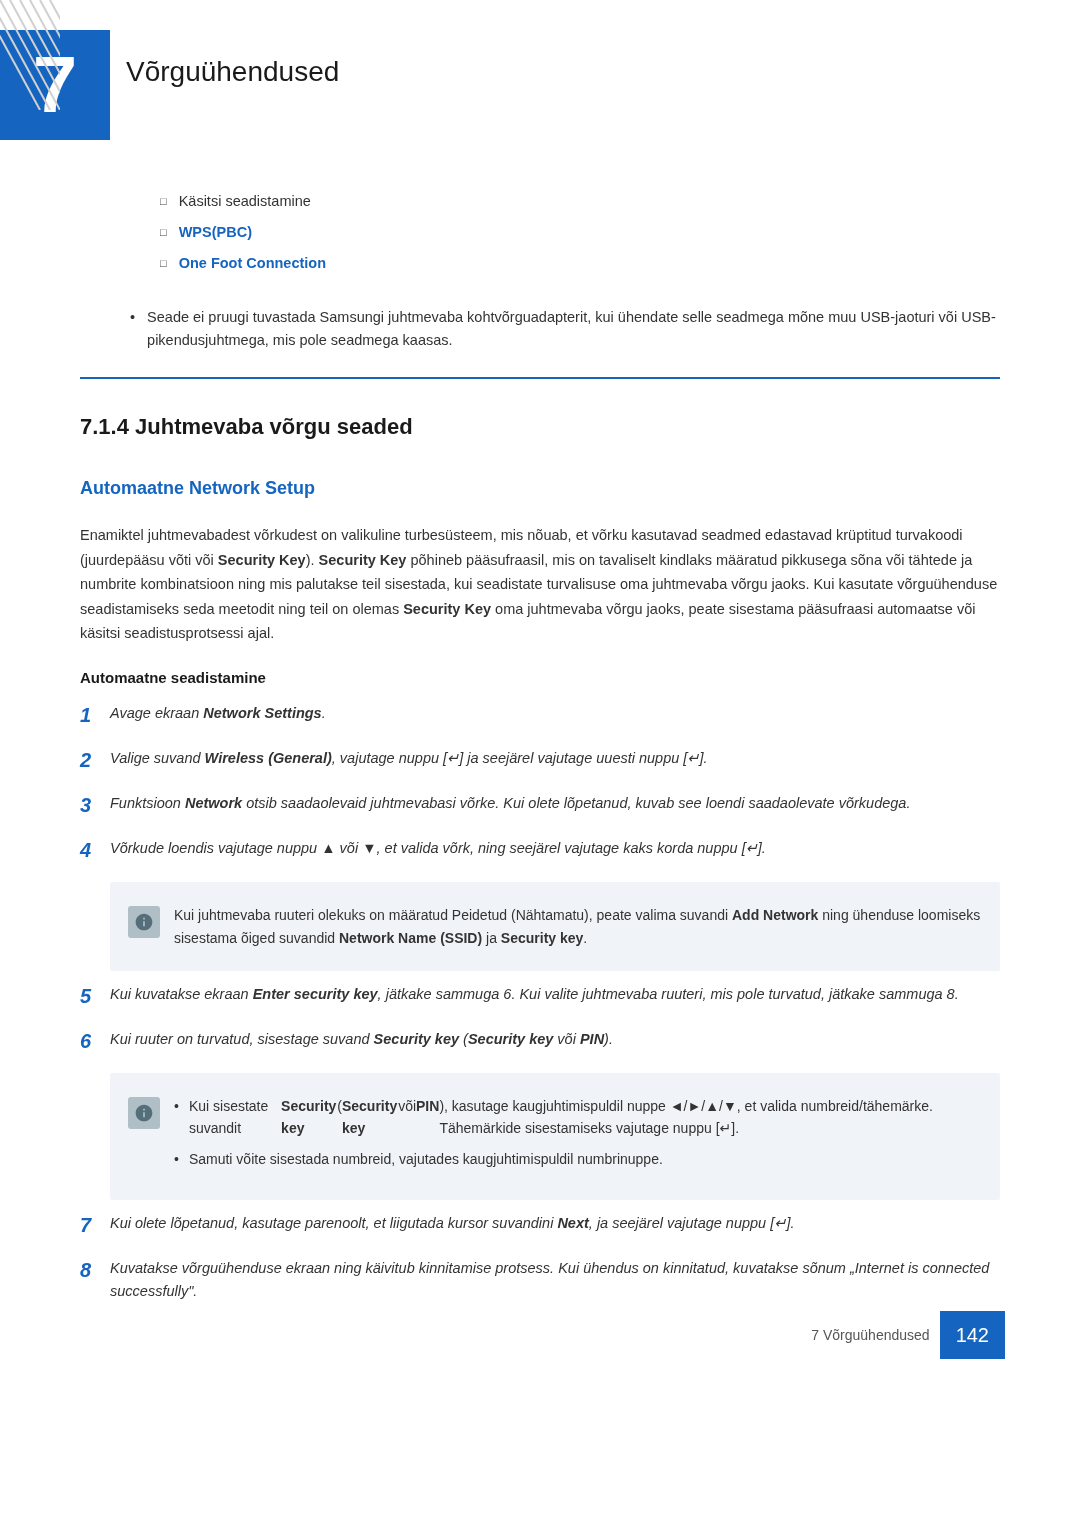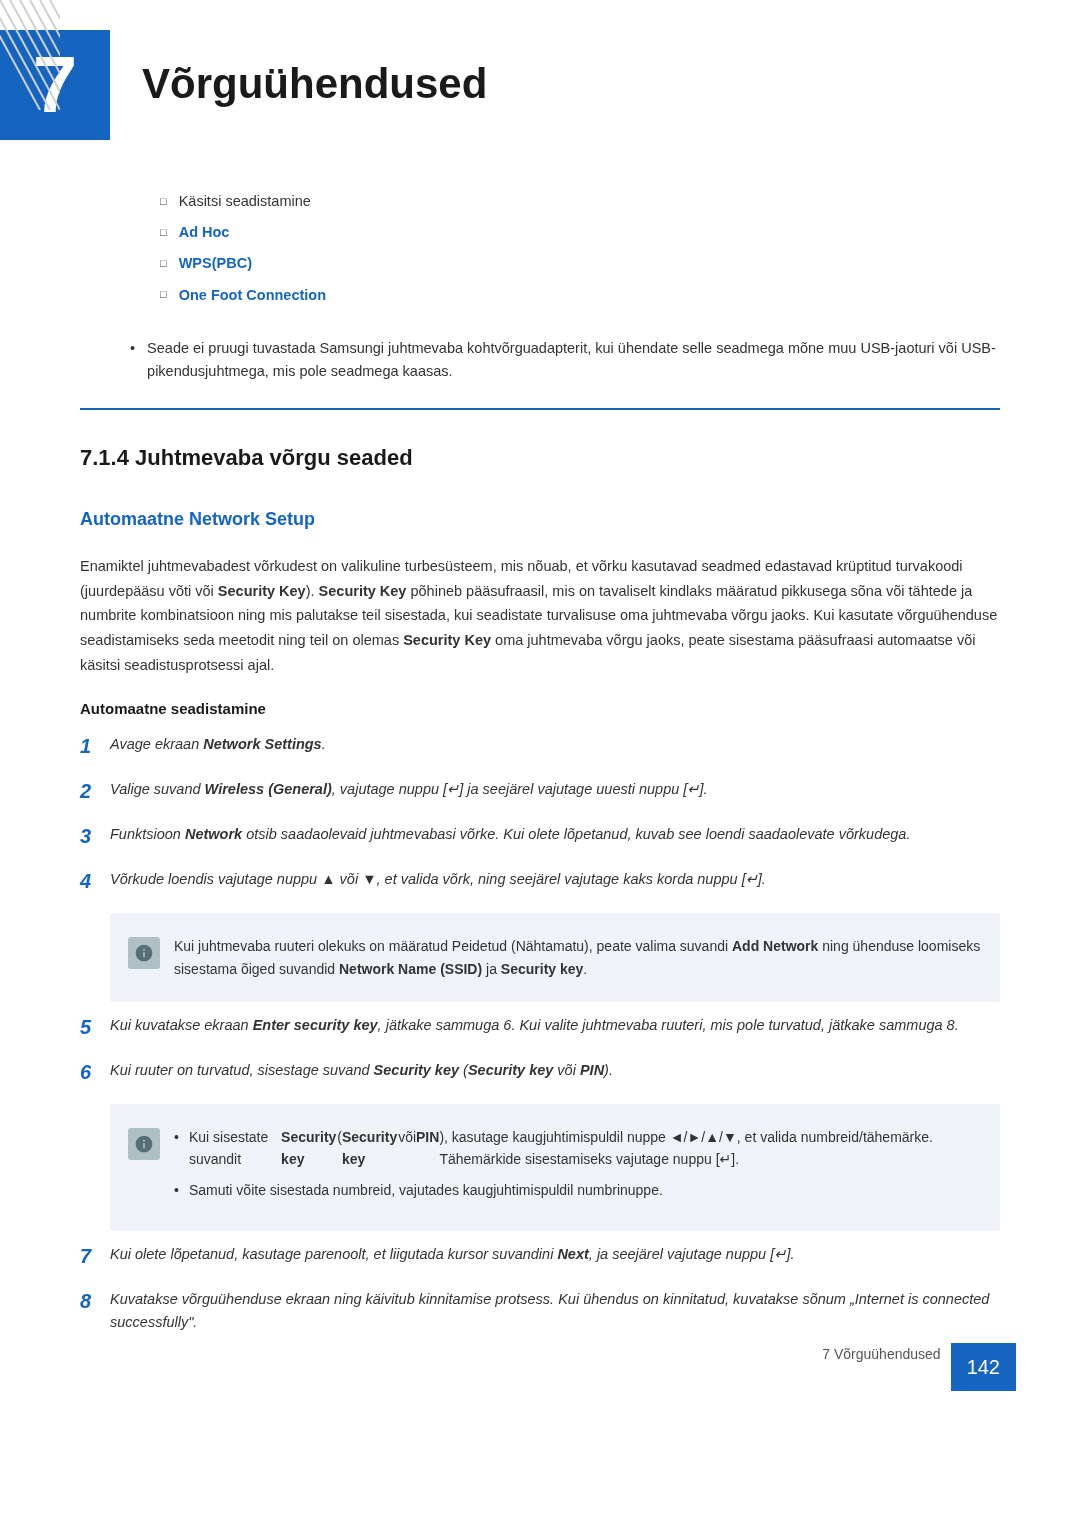--- a/index.html
+++ b/index.html
@@ -42,24 +42,24 @@
       width: 110px;
       height: 110px;
       display: flex;
       align-items: center;
       justify-content: center;
       flex-shrink: 0;
       margin-top: 0;
     }
 
     .chapter-title {
-      font-size: 42px;
-      font-weight: bold;
+      font-size: 28px;
+      font-weight: normal;
       color: #1a1a1a;
-      margin-left: 32px;
+      margin-left: 16px;
       padding-top: 20px;
     }
 
     
     .diagonal-decoration {
       position: absolute;
       top: 0;
       left: 0;
       width: 60px;
       height: 110px;
@@ -235,22 +235,23 @@
     .note-bullet-list li::before {
       content: '•';
       margin-right: 10px;
       flex-shrink: 0;
     }
 
     
     .page-footer {
       position: absolute;
       bottom: 20px;
-      right: 64px;
-      display: flex;
+      right: 75px;
+      display: flex;
+      align-items: center;
       gap: 10px;
     }
 
     .footer-chapter {
       font-size: 14px;
       color: #555;
     }
 
     .footer-page {
       background: #1565c0;
@@ -286,21 +287,20 @@
       </svg>
     </div>
     <div class="chapter-number-block">7</div>
     <div class="chapter-title">Võrguühendused</div>
   </div>
 
   <div class="content-area">
 
     <ul class="toc-list">
       <li class="normal">Käsitsi seadistamine</li>
-      <li class="highlight">Ad Hoc</li>
       <li class="highlight">WPS(PBC)</li>
       <li class="highlight">One Foot Connection</li>
     </ul>
 
     <div class="bullet-point">
       <span>Seade ei pruugi tuvastada Samsungi juhtmevaba kohtvõrguadapterit, kui ühendate selle seadmega mõne muu USB-jaoturi või USB-pikendusjuhtmega, mis pole seadmega kaasas.</span>
     </div>
 
     <hr class="divider-line">
 

